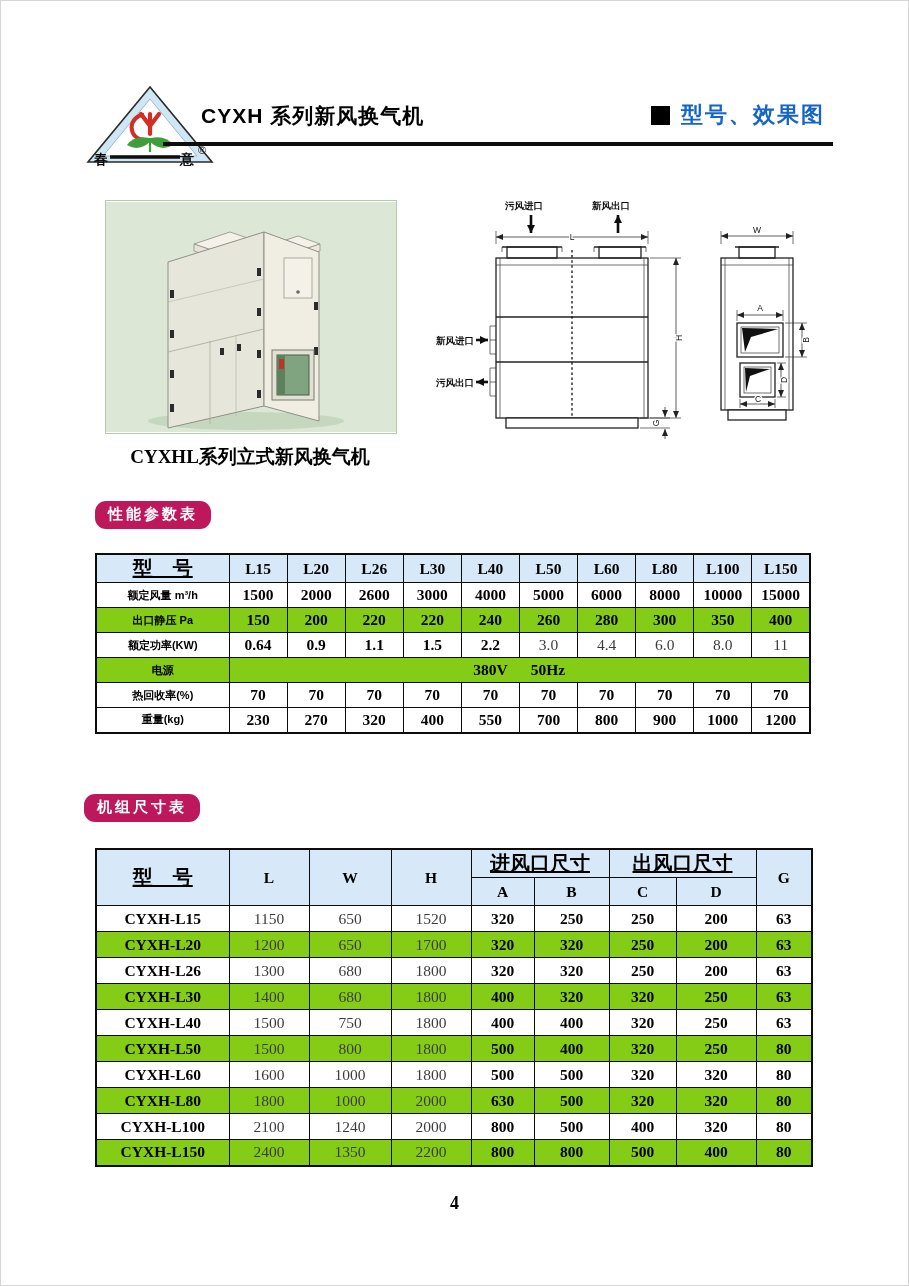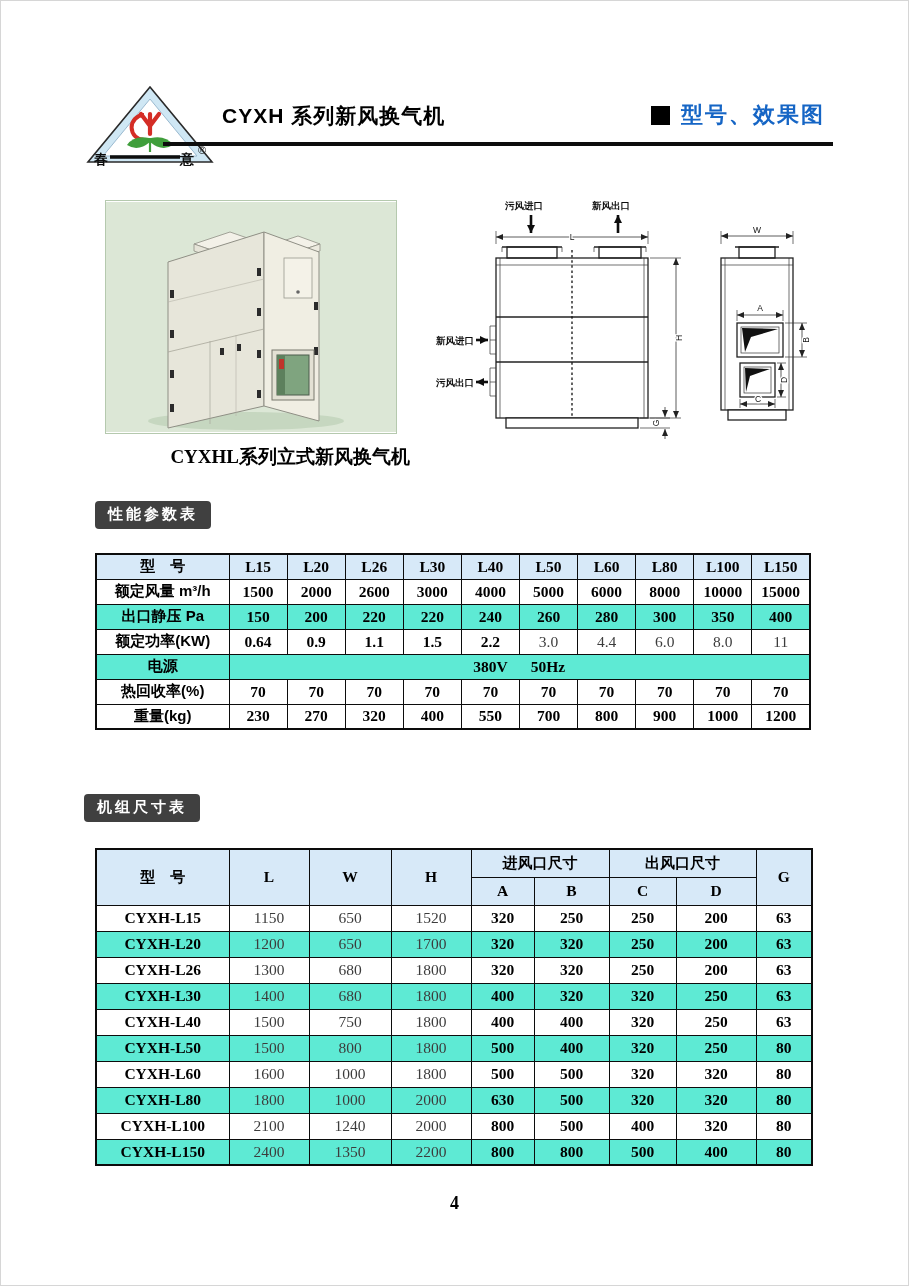--- a/index.html
+++ b/index.html
@@ -3,50 +3,50 @@
 <meta charset="utf-8">
 <style>
   html,body{margin:0;padding:0;}
   body{width:909px;height:1286px;background:#ffffff;position:relative;
        font-family:"Liberation Sans",sans-serif;overflow:hidden;}
   .page{position:absolute;left:0;top:0;width:909px;height:1286px;background:#fff;
         outline:1px solid #d6d6d6;outline-offset:-1px;}
   .abs{position:absolute;}
 
   
-  .doc-title{left:222px;top:102px;font-size:21px;font-weight:bold;color:#000;letter-spacing:1px;text-align:center;}
+  .doc-title{left:201px;top:102px;font-size:21px;font-weight:bold;color:#000;letter-spacing:1px;text-align:center;}
   .rule{left:163px;top:142px;width:670px;height:4px;background:#0d0d0d;}
   .section-head{left:651px;top:100px;display:flex;align-items:center;gap:11px;text-align:center;}
   .sq{width:19px;height:19px;background:#000;}
   .section-title{color:#1565c5;font-size:22px;font-weight:600;letter-spacing:2px;}
 
   
   .photo-box{left:105px;top:200px;width:290px;height:232px;border:1px solid #b5c9ae;}
-  .caption{left:90px;top:444px;width:320px;text-align:right;
+  .caption{left:90px;top:444px;width:320px;text-align:center;
            font-family:"Liberation Serif",serif;font-weight:bold;font-size:19px;color:#000;}
   .diagram{left:428px;top:188px;width:392px;height:256px;}
 
   
-  .pill{background:#404040;color:#fff;font-size:15px;font-weight:bold;letter-spacing:3px;
-        padding:4px 13px 5px;border-radius:4px;display:inline-block;}
+  .pill{background:#be185d;color:#fff;font-size:15px;font-weight:bold;letter-spacing:3px;
+        padding:4px 13px 5px;border-radius:11px;display:inline-block;}
   #pill-perf{left:95px;top:501px;}
   #pill-dim{left:84px;top:794px;}
 
   
   table{border-collapse:collapse;table-layout:fixed;font-family:"Liberation Serif",serif;
         border:2.5px solid #0c0c0c;}
   th,td{border:1.5px solid #0c0c0c;text-align:center;vertical-align:middle;
         font-size:15.5px;font-weight:bold;color:#000;padding:0;overflow:hidden;}
-  .shaded{background:#5eead4;}
+  .shaded{background:#84cc16;}
   thead tr{background:#d7e9f8;}
-  .cjk{font-family:"Liberation Sans",sans-serif;font-size:15px;}
+  .cjk{font-family:"Liberation Sans",sans-serif;font-size:20px;text-decoration:underline;}
   .light{font-weight:normal;color:#3c3c3c;font-family:"Liberation Serif",serif;margin-top:42px;}
   #perf-table{left:95px;top:553px;width:716px;}
   #perf-table tr{height:25px;}
-  #perf-table .rowlabel{font-family:"Liberation Sans",sans-serif;font-size:15px;}
+  #perf-table .rowlabel{font-family:"Liberation Sans",sans-serif;font-size:11px;}
   .spanval{white-space:pre;font-family:"Liberation Serif",serif;}
   #dim-table{left:95px;top:848px;width:716px;}
   #dim-table thead tr{height:28px;}
   #dim-table tbody tr{height:26px;}
   #dim-table .modelcell{font-family:"Liberation Serif",serif;}
 
   .page-num{left:0;top:1193px;width:909px;text-align:center;font-weight:bold;font-size:18px;
             font-family:"Liberation Serif",serif;color:#000;}
 
   

